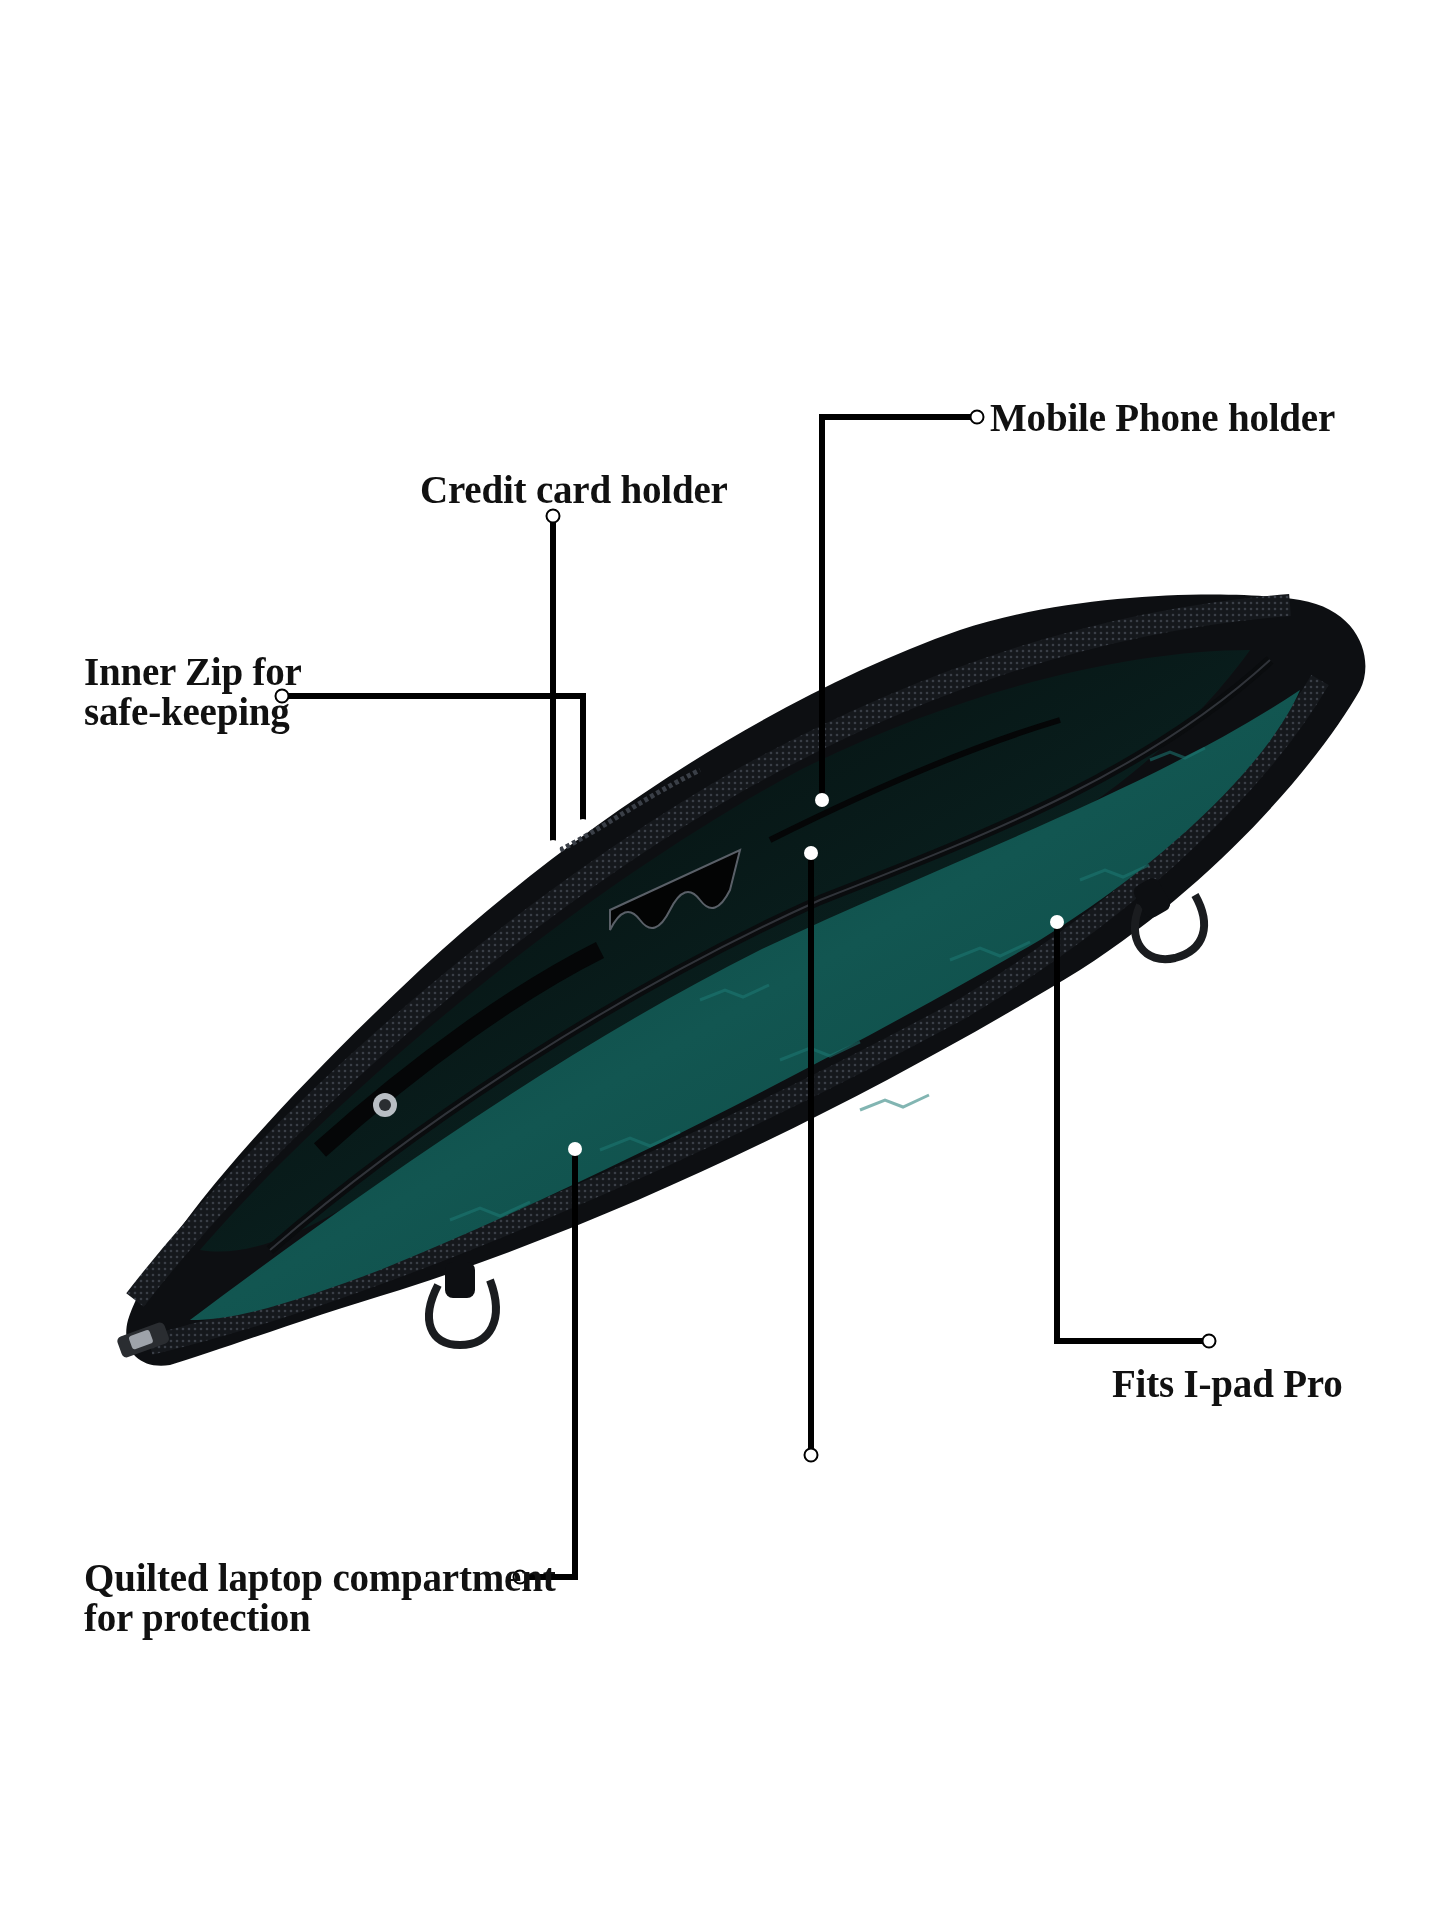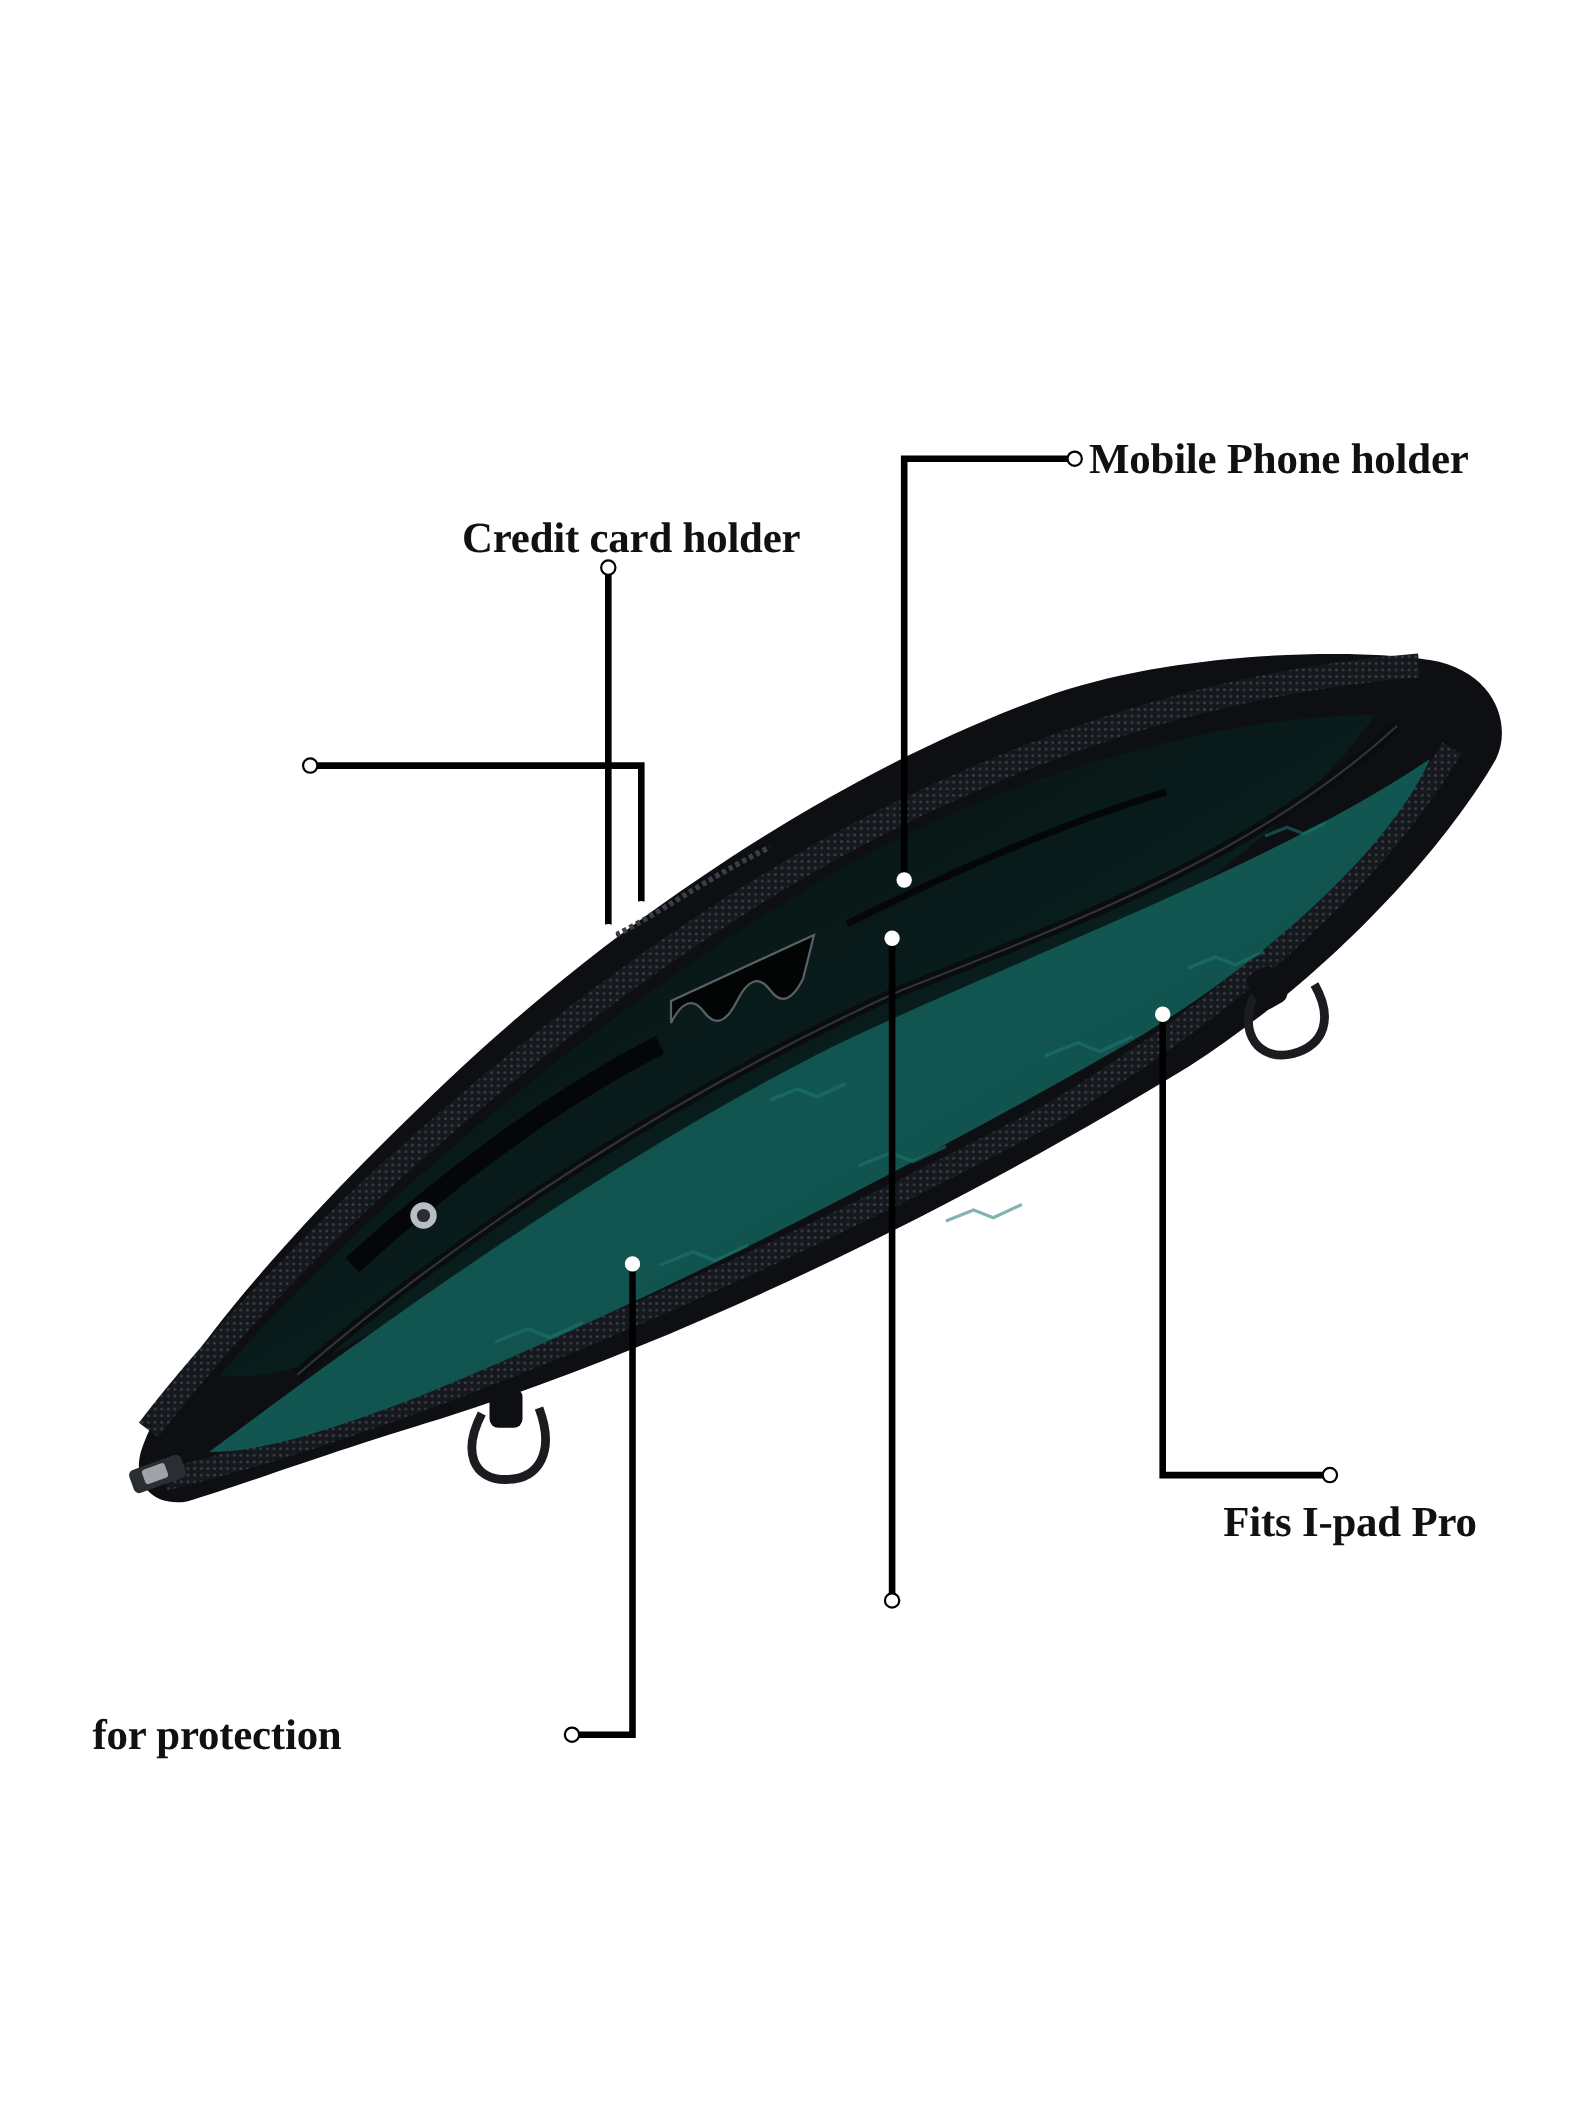--- a/index.html
+++ b/index.html
@@ -123,27 +123,32 @@
       <circle cx="811" cy="853" r="7"></circle>
       <circle cx="1057" cy="922" r="7"></circle>
       <circle cx="575" cy="1149" r="7"></circle>
     </g>
   </svg>
 
   <div class="label center" style="left:420px; top:470px; width:270px;">
     <span>Credit card holder</span>
   </div>
 
+  <div class="label" style="left:84px; top:652px;">
+    <span>Inner Zip for</span>
+    <span>safe-keeping</span>
+  </div>
 
   <div class="label" style="left:990px; top:398px;">
     <span>Mobile Phone holder</span>
   </div>
 
 
   <div class="label" style="left:1112px; top:1364px;">
     <span>Fits I-pad Pro</span>
   </div>
 
   <div class="label center" style="left:84px; top:1558px; width:412px;">
+    <span>Quilted laptop compartment</span>
     <span>for protection</span>
   </div>
 
 </div>
 
 </body></html>

